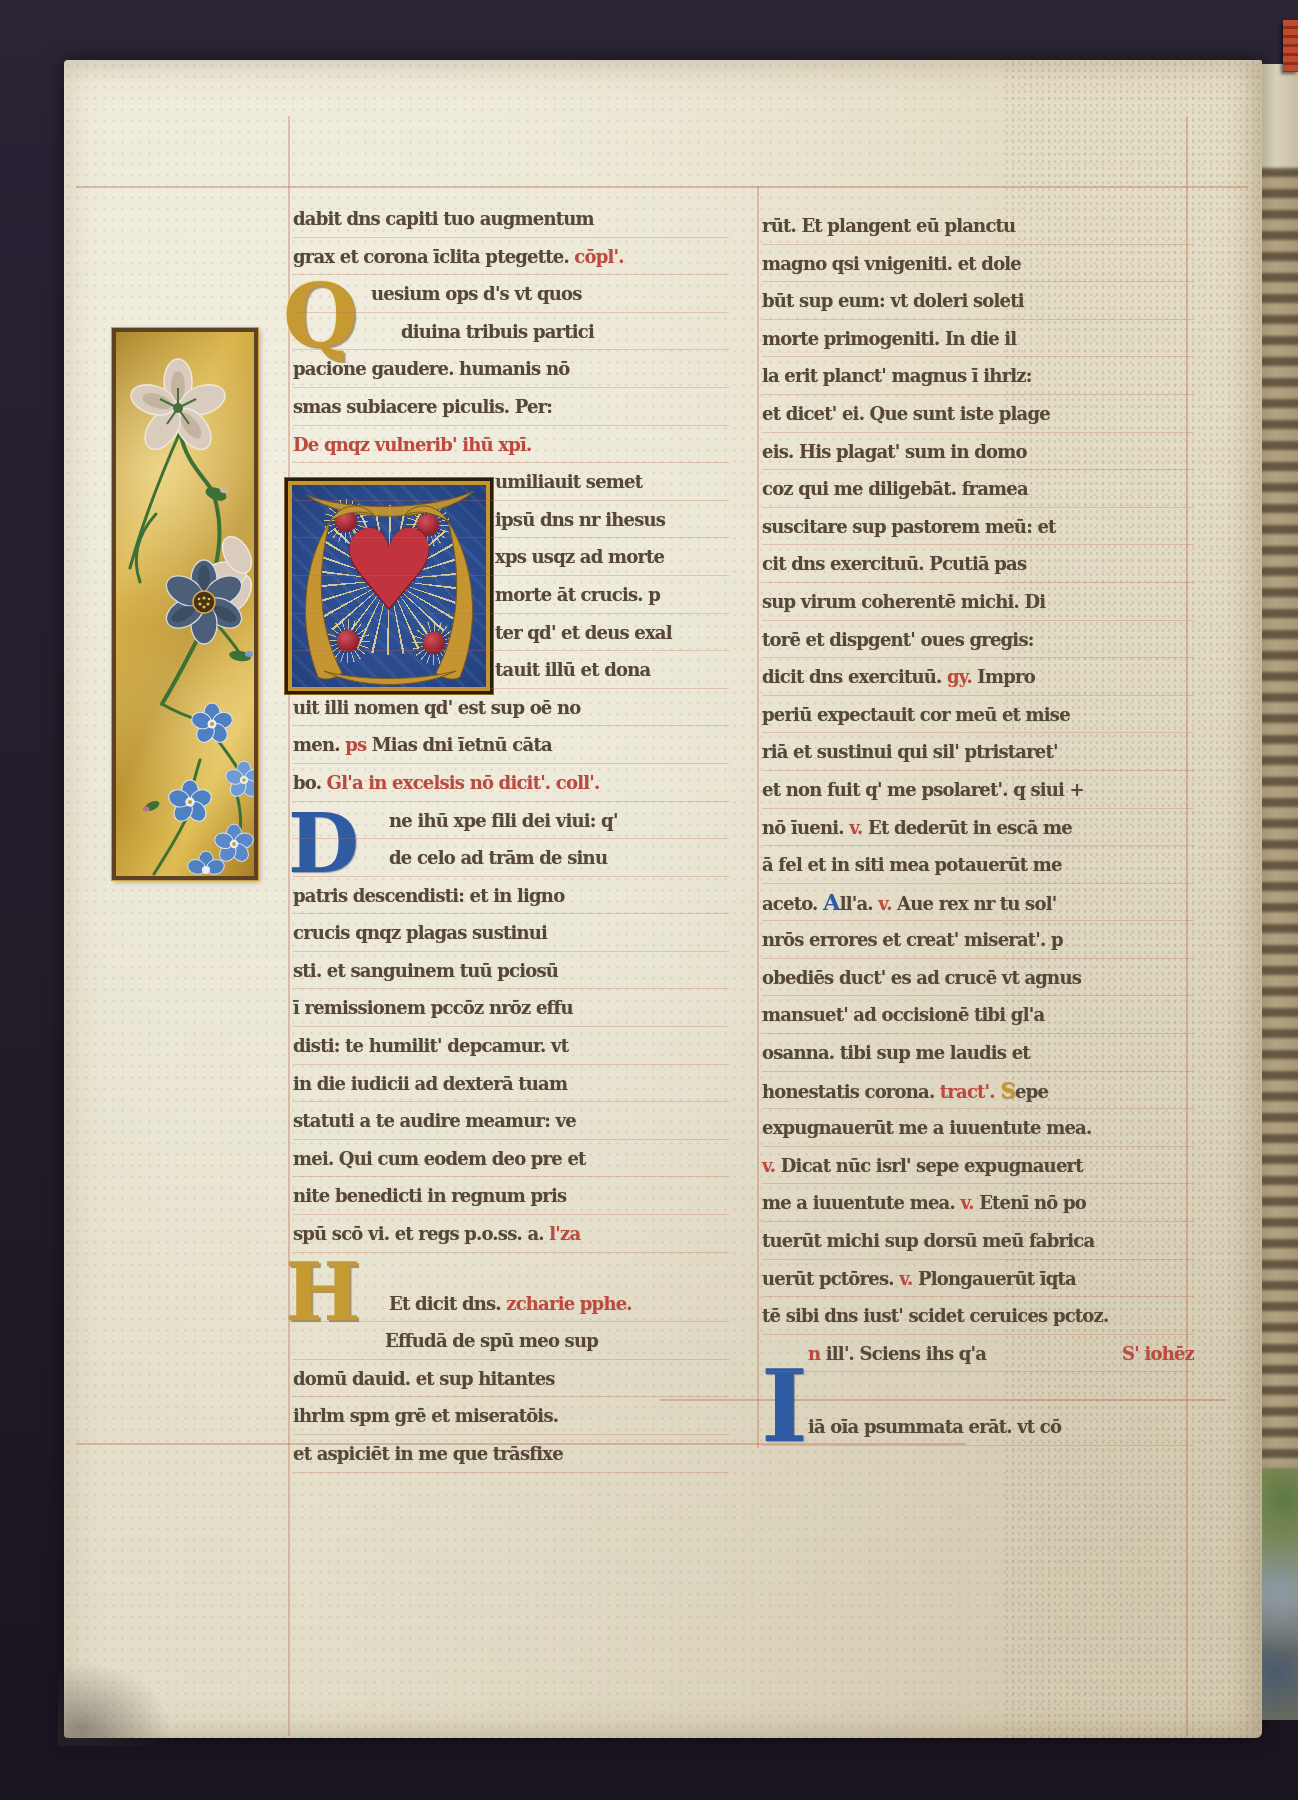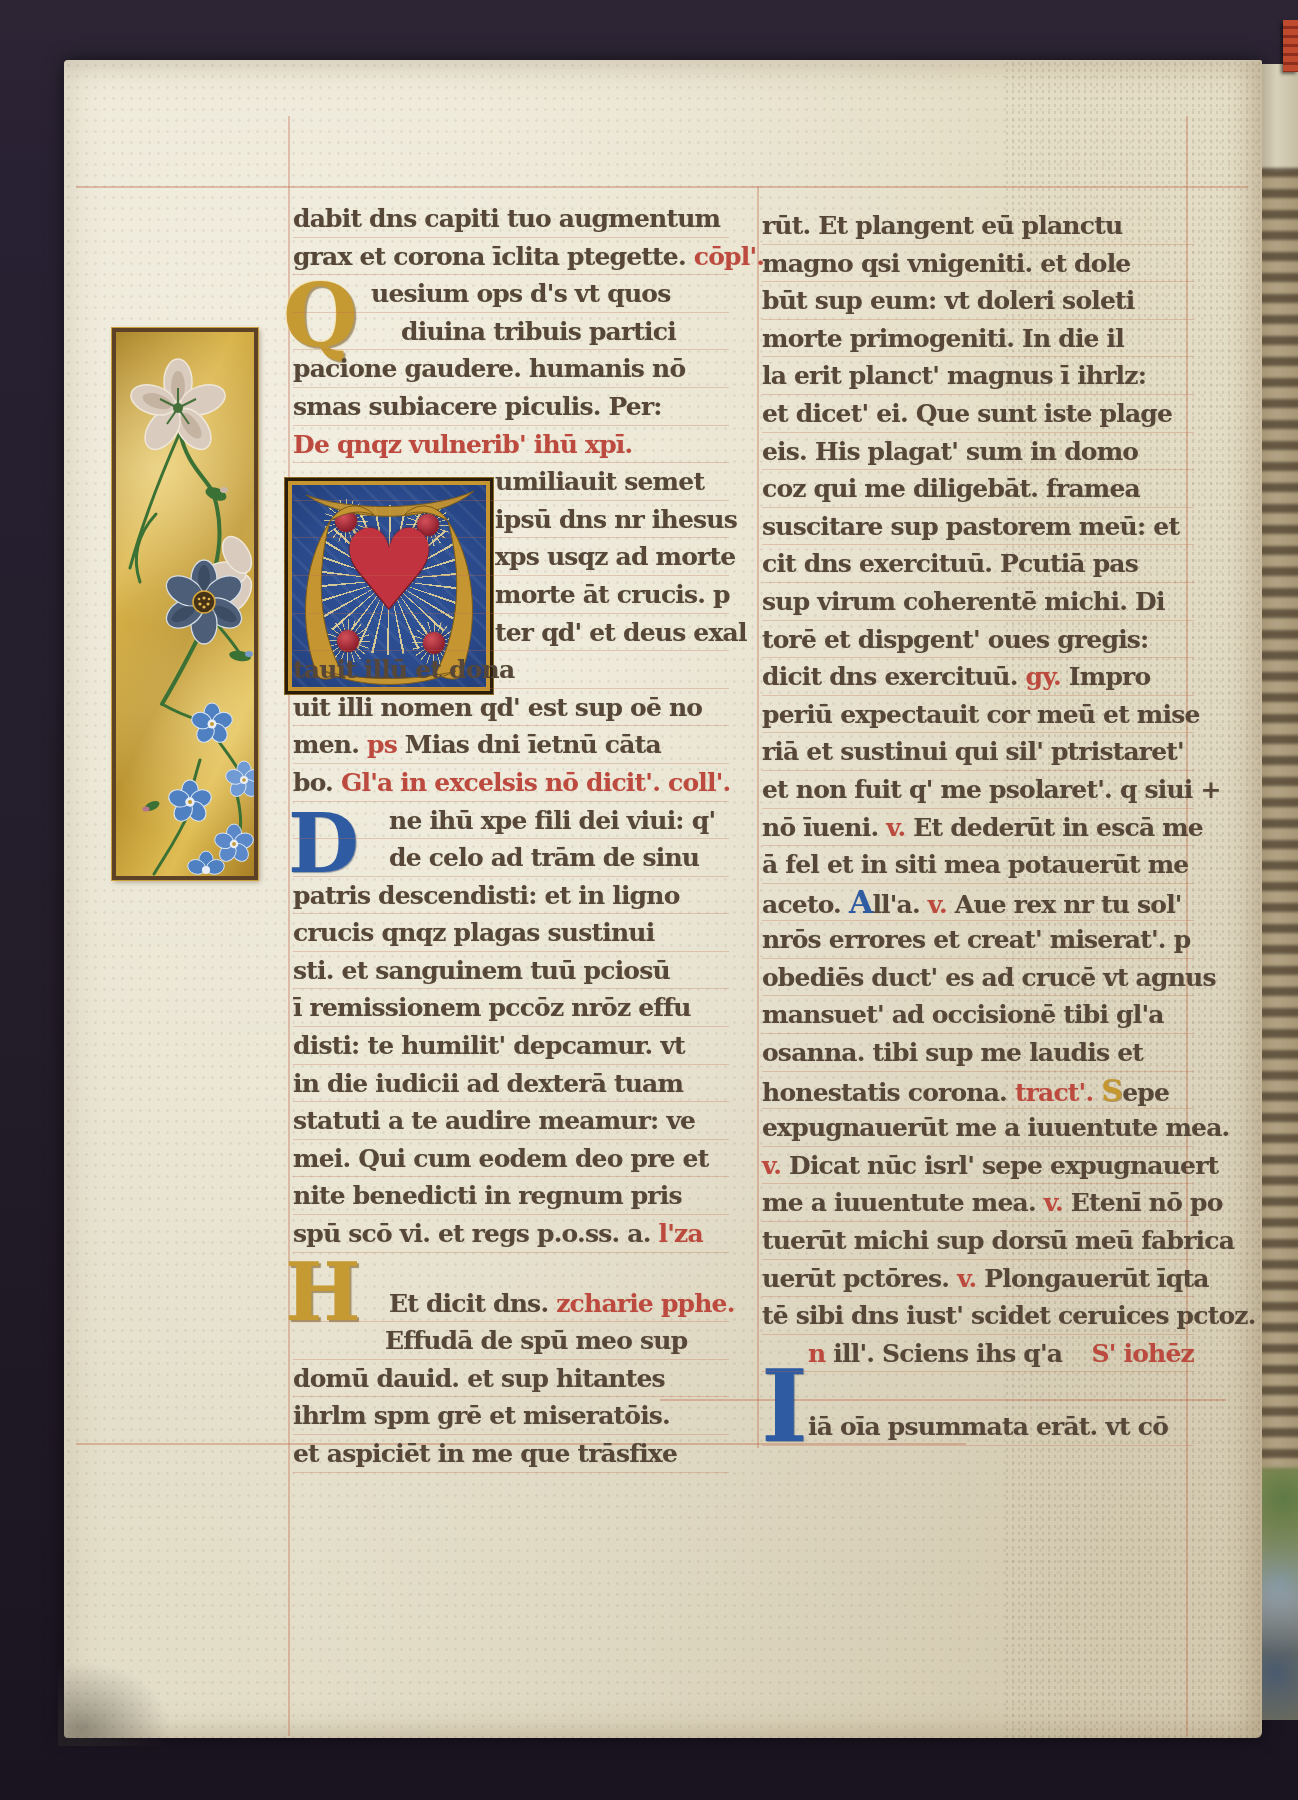--- a/index.html
+++ b/index.html
@@ -27,21 +27,21 @@
   
   .vrule{position:absolute;width:2px;background:rgba(188,104,74,.35);}
   .hrule{position:absolute;height:2px;background:rgba(188,104,74,.38);}
   #vr-left{left:224px;top:56px;height:1620px;}
   #vr-gutter{left:693px;top:126px;height:1262px;}
   #vr-right{left:1122px;top:56px;height:1620px;}
   #hr-top{top:126px;left:12px;width:1172px;}
   #hr-bot-r{top:1339px;left:596px;width:566px;}
   #hr-bot-l{top:1383px;left:12px;width:890px;}
   
-  .col{position:absolute;font-weight:700;font-size:25px;letter-spacing:-0.8px;color:#564738;}
+  .col{position:absolute;font-weight:700;font-size:18px;letter-spacing:-0.8px;color:#564738;}
   #left-col{left:229px;top:140px;width:436px;}
   #right-col{left:698px;top:147px;width:432px;}
   .line{height:37.6px;line-height:37.6px;white-space:nowrap;box-sizing:border-box;
     border-bottom:1px solid rgba(193,110,80,.30);}
   .seg{color:#564738;text-shadow:0 0 1px rgba(86,71,56,.25);}
   .seg.red{color:#bc4a3e;text-shadow:0 0 1px rgba(188,74,62,.25);}
   .seg.blue-inline{color:#2e5ba2;font-size:1.25em;}
   .seg.gold-inline{color:#c4982f;font-size:1.2em;text-shadow:1px 1px 0 rgba(122,88,24,.5);}
   .seg.red-right{float:right;color:#bc4a3e;}
   
@@ -287,21 +287,21 @@
         <div class="line" style="padding-left: 78px;"><span class="seg">uesium ops d's vt quos</span></div>
         <div class="line" style="padding-left: 108px;"><span class="seg">diuina tribuis partici</span></div>
         <div class="line"><span class="seg">pacione gaudere. humanis nō</span></div>
         <div class="line"><span class="seg">smas subiacere piculis. Per:</span></div>
         <div class="line"><span class="seg red">De qnqz vulnerib' ihū xpī.</span></div>
         <div class="line" style="padding-left: 202px;"><span class="seg">umiliauit semet</span></div>
         <div class="line" style="padding-left: 202px;"><span class="seg">ipsū dns nr ihesus</span></div>
         <div class="line" style="padding-left: 202px;"><span class="seg">xps usqz ad morte</span></div>
         <div class="line" style="padding-left: 202px;"><span class="seg">morte āt crucis. p</span></div>
         <div class="line" style="padding-left: 202px;"><span class="seg">ter qd' et deus exal</span></div>
-        <div class="line" style=""><span class="seg">tauit illū et dona</span></div>
+        <div class="line" style="padding-left: 202px;"><span class="seg">tauit illū et dona</span></div>
         <div class="line"><span class="seg">uit illi nomen qd' est sup oē no</span></div>
         <div class="line"><span class="seg">men. </span><span class="seg red">ps</span><span class="seg"> Mias dni īetnū cāta</span></div>
         <div class="line"><span class="seg">bo. </span><span class="seg red">Gl'a in excelsis nō dicit'. coll'.</span></div>
         <div class="line" style="padding-left: 96px;"><span class="seg">ne ihū xpe fili dei viui: q'</span></div>
         <div class="line" style="padding-left: 96px;"><span class="seg">de celo ad trām de sinu</span></div>
         <div class="line"><span class="seg">patris descendisti: et in ligno</span></div>
         <div class="line"><span class="seg">crucis qnqz plagas sustinui</span></div>
         <div class="line"><span class="seg">sti. et sanguinem tuū pciosū</span></div>
         <div class="line"><span class="seg">ī remissionem pccōz nrōz effu</span></div>
         <div class="line"><span class="seg">disti: te humilit' depcamur. vt</span></div>

